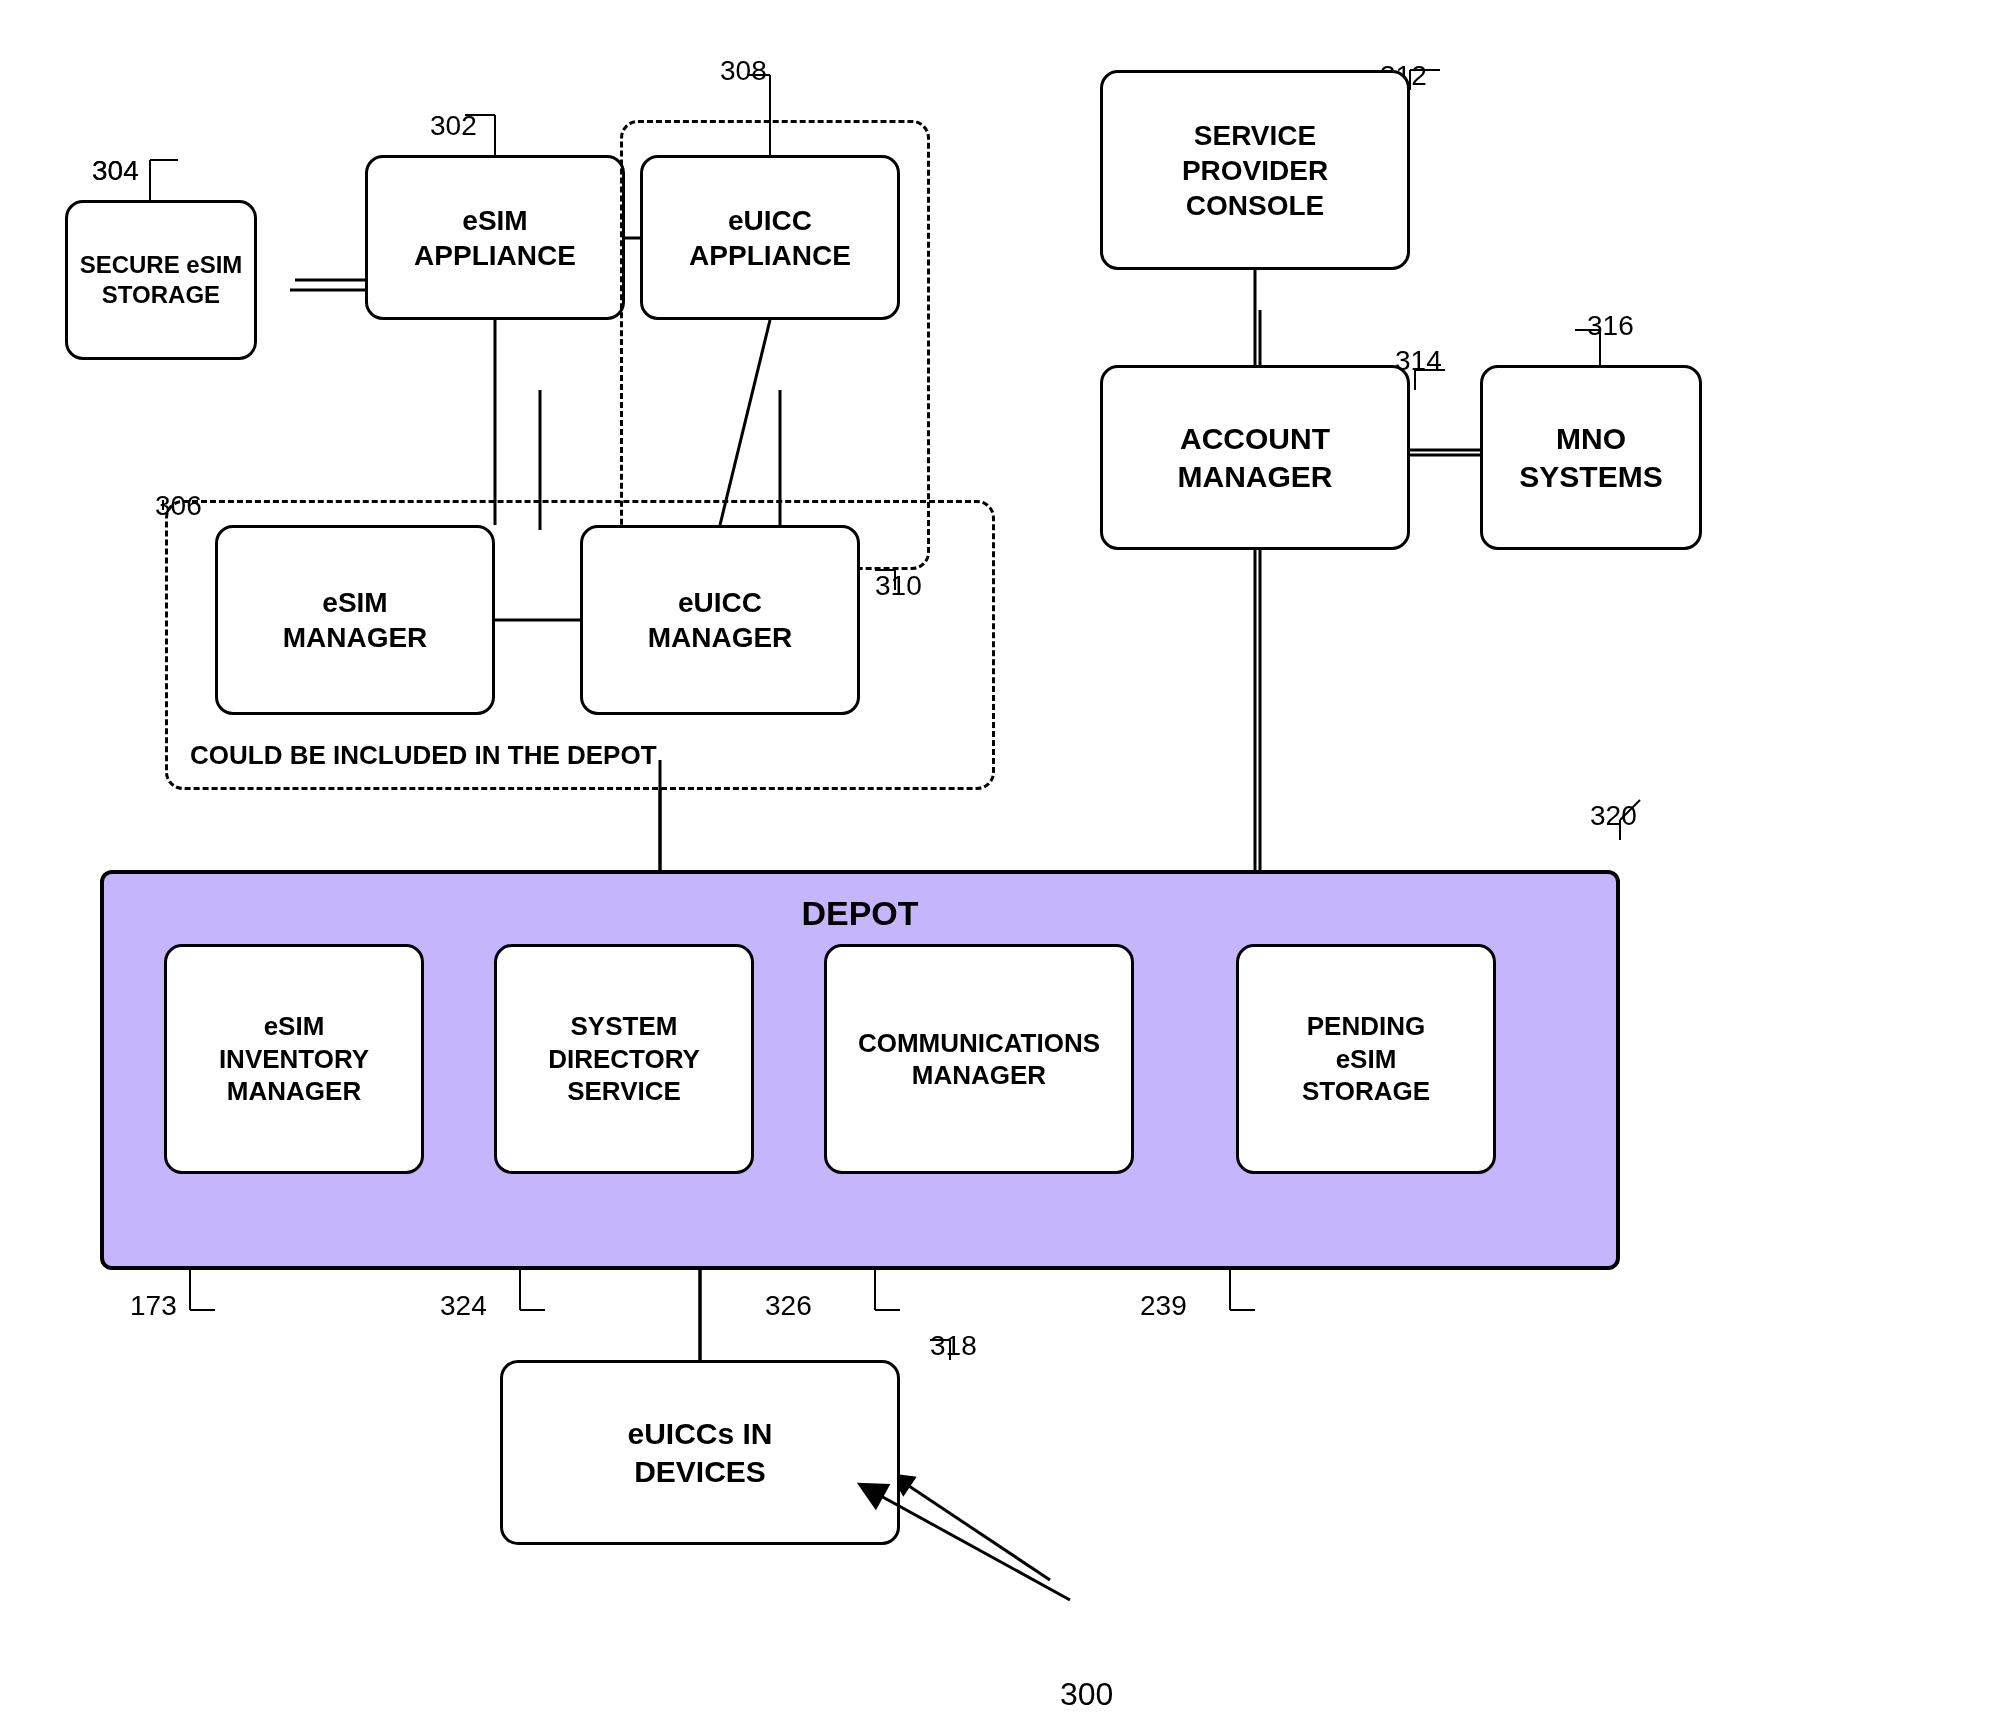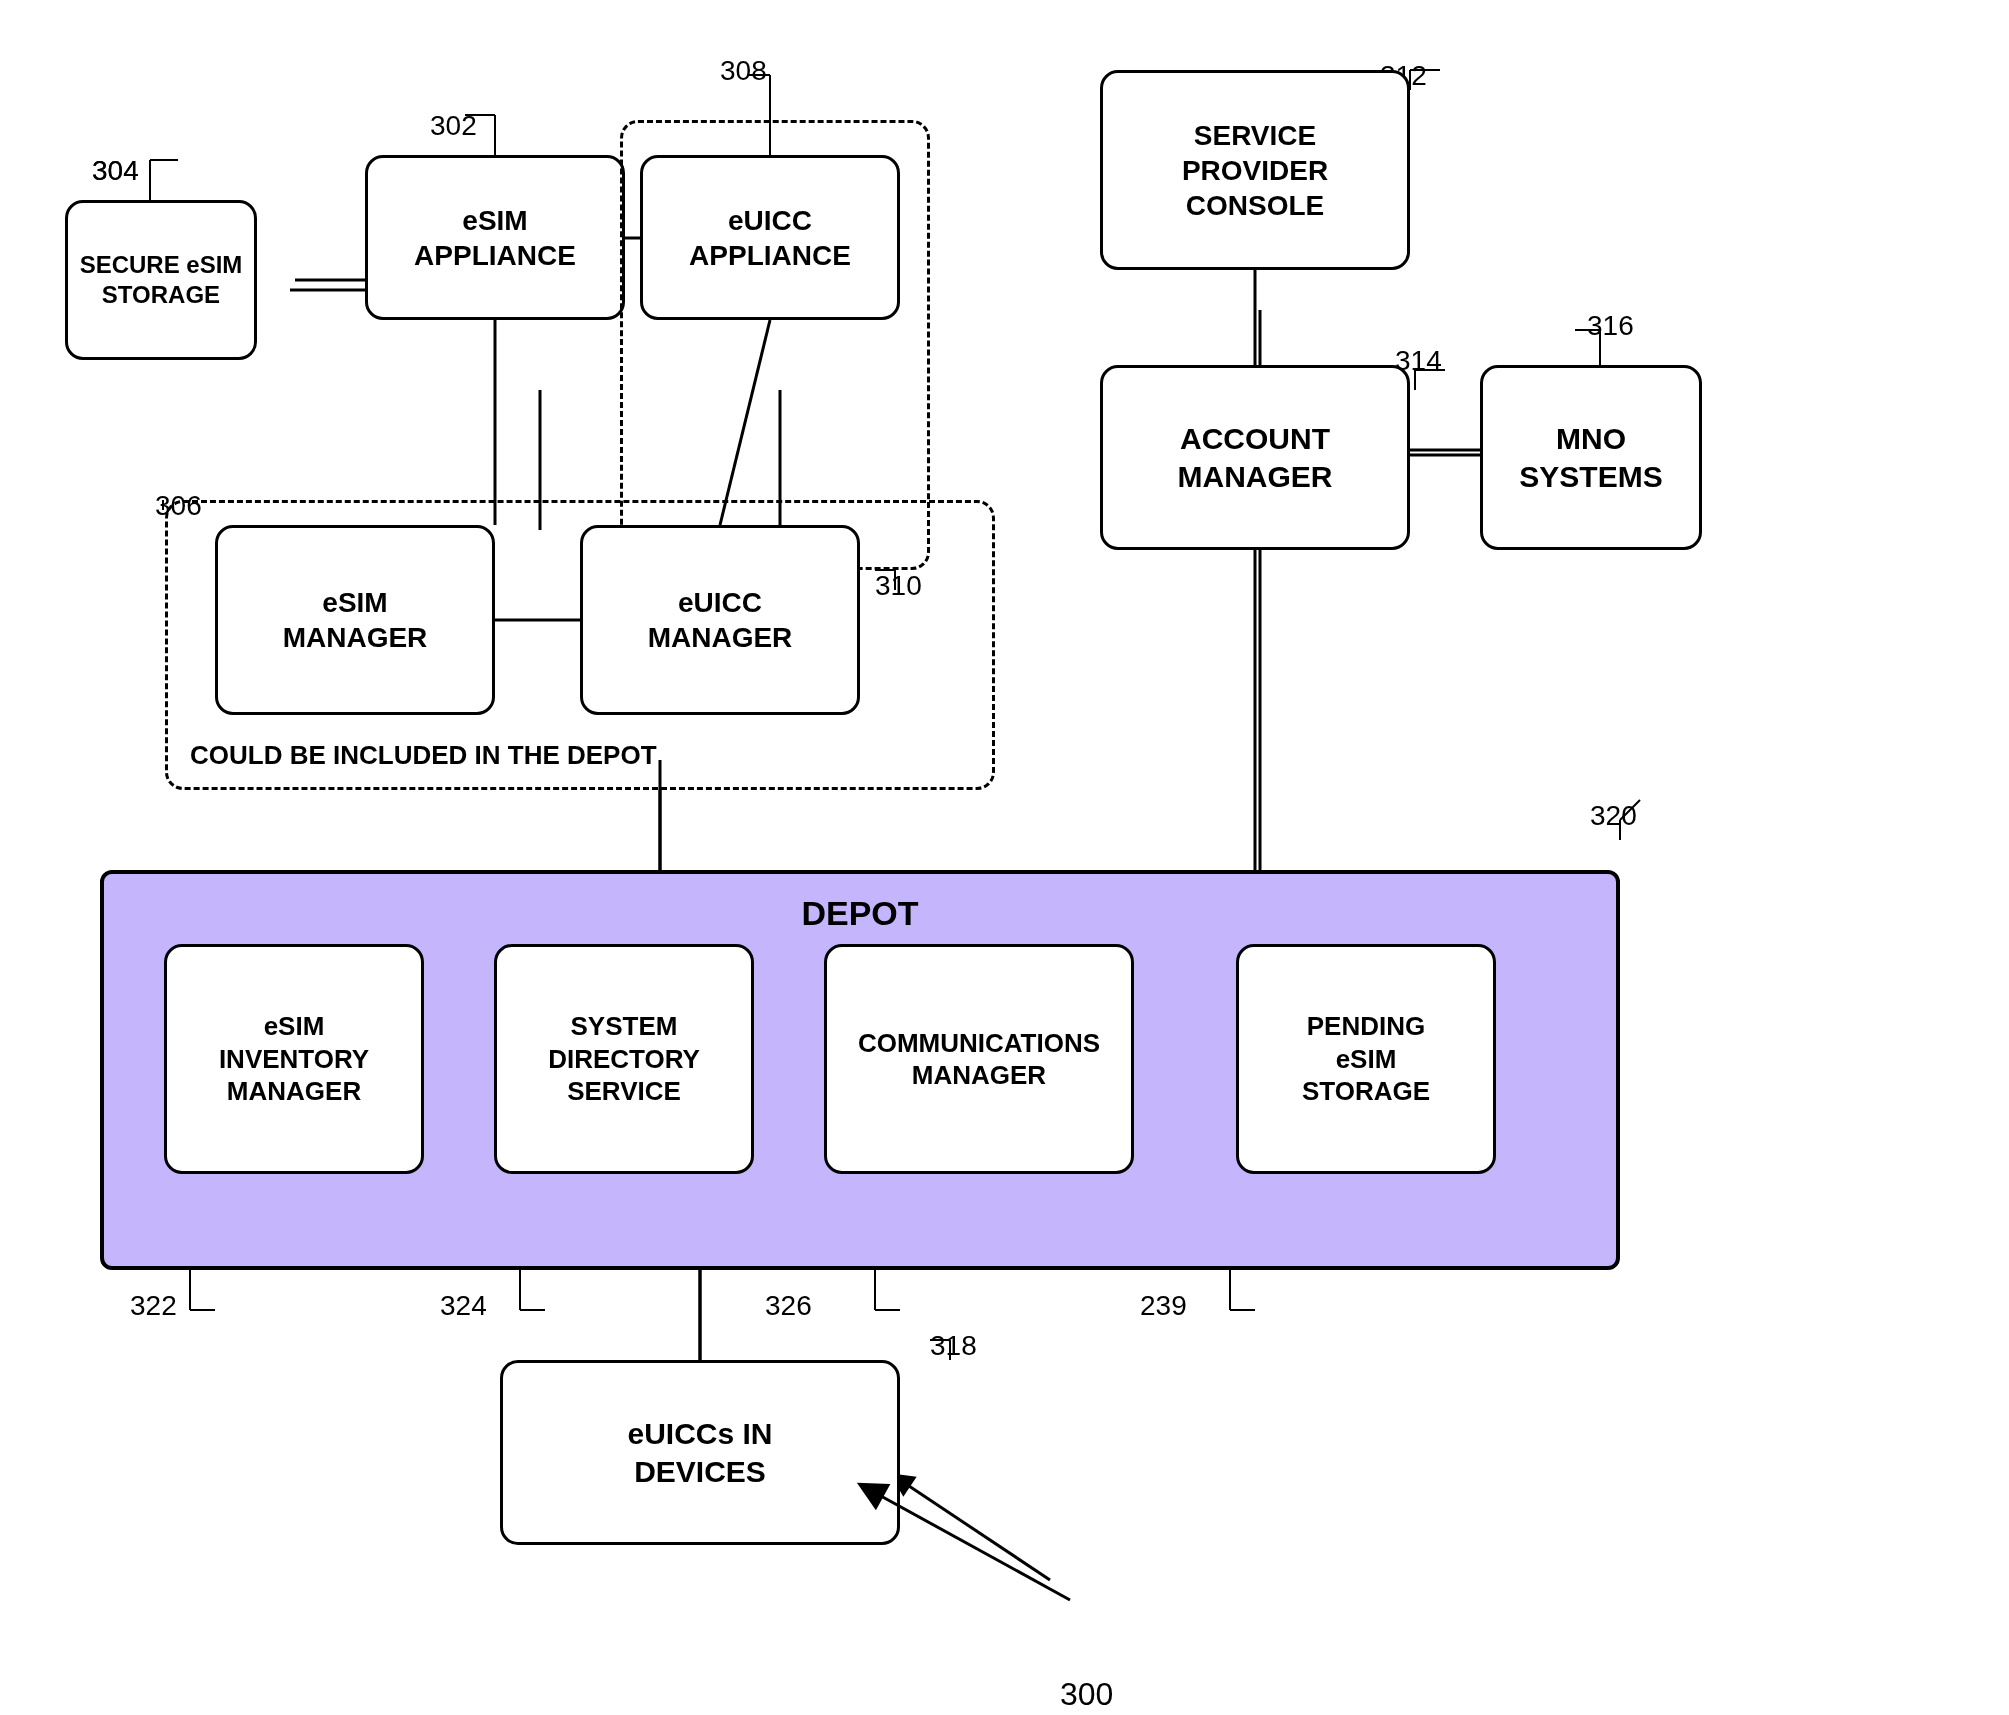--- a/index.html
+++ b/index.html
@@ -200,21 +200,21 @@
 MANAGER</span>
     </div>
 
     <div class="box" style="left:1100px; top:70px; width:260px; height:230px; font-size:26px;margin-left:32px;">
       <span style="white-space:pre-line;">PENDING
 eSIM
 STORAGE</span>
     </div>
   </div>
 
-  <span class="label-ref" style="left:130px; top:1290px;">322</span>
+  <span class="label-ref" style="left:130px; top:1290px;">173</span>
 
   <span class="label-ref" style="left:440px; top:1290px;">324</span>
 
   <span class="label-ref" style="left:765px; top:1290px;">326</span>
 
   <span class="label-ref" style="left:1140px; top:1290px;">239</span>
 
   <div class="box" style="left:500px; top:1360px; width:400px; height:185px; font-size:30px;">
     <span style="white-space:pre-line;">eUICCs IN
 DEVICES</span>

